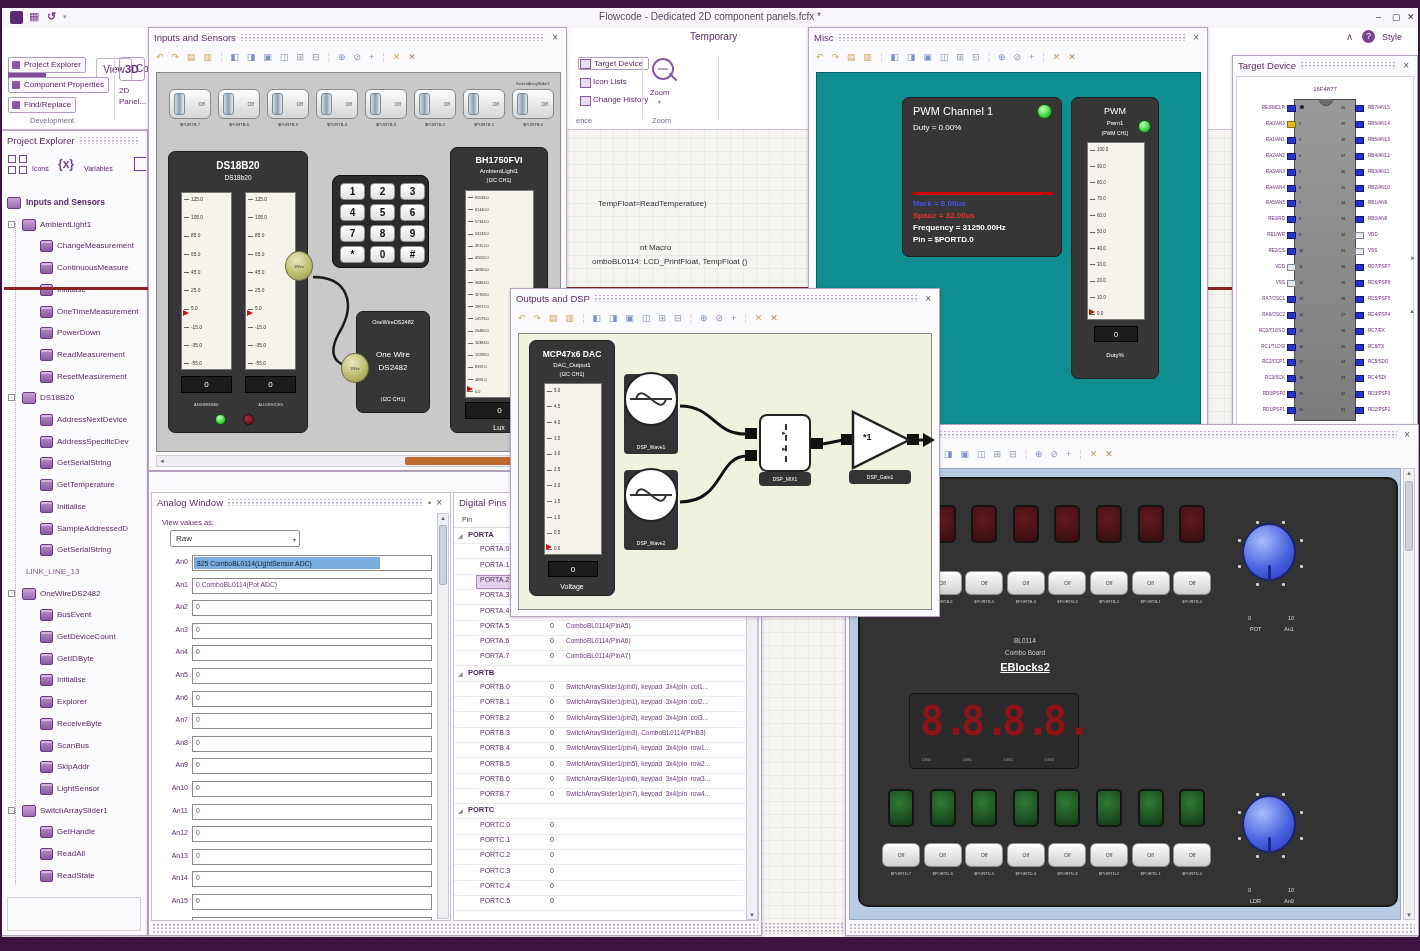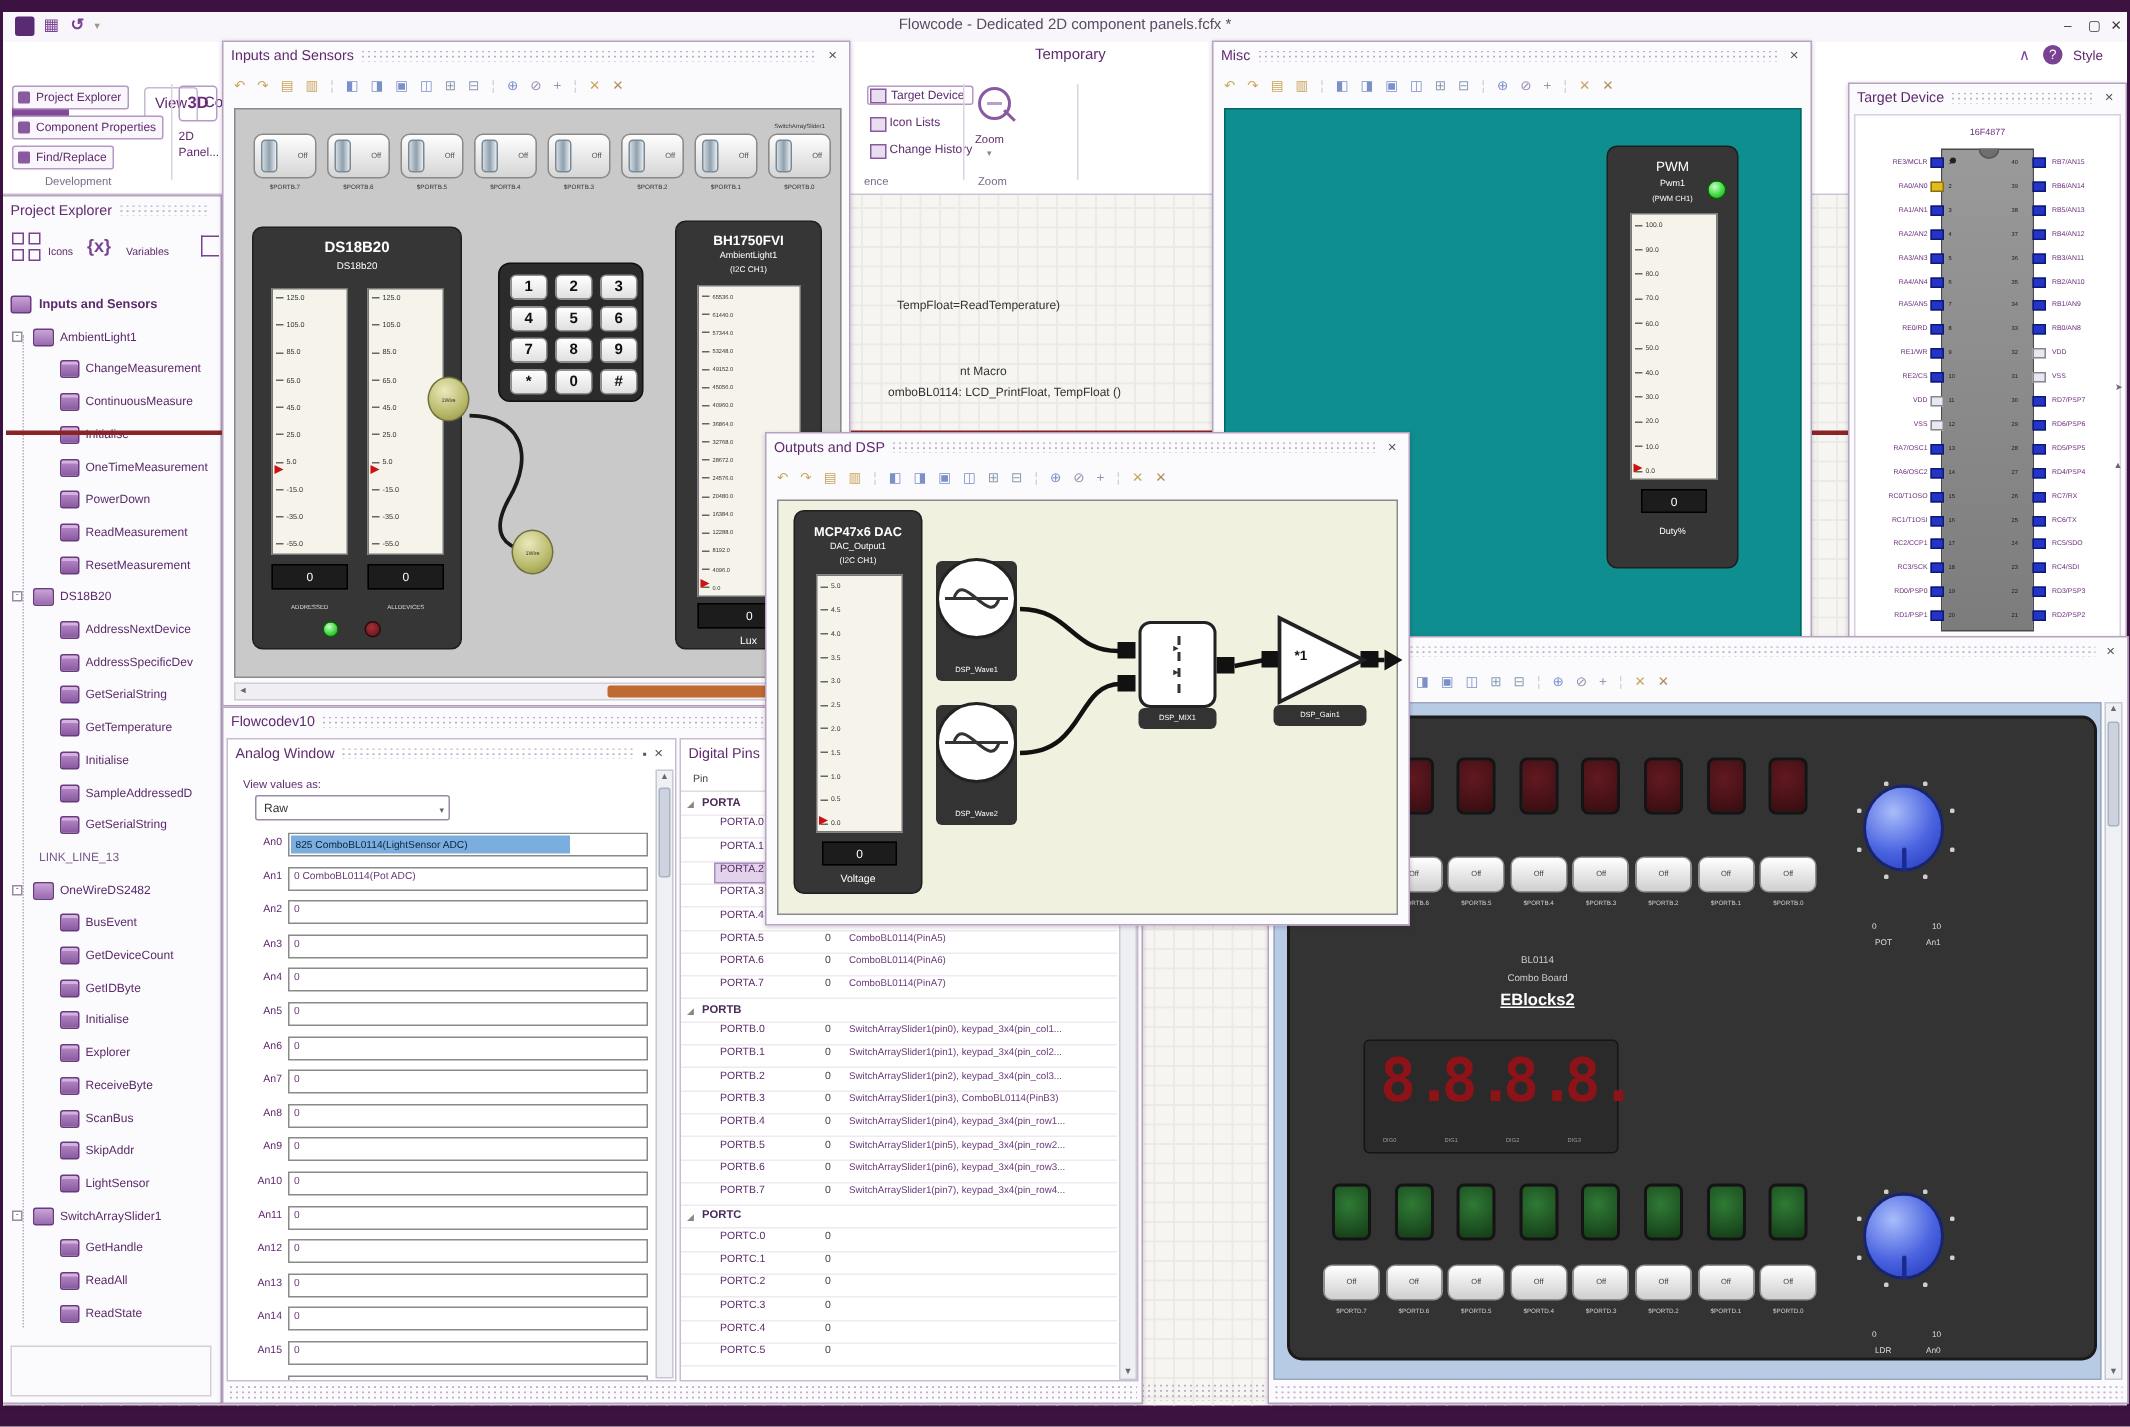--- a/index.html
+++ b/index.html
@@ -248,20 +248,30 @@
         <span style="color: rgb(138, 154, 176);">⊟</span>
         <span style="color: rgb(204, 204, 204);">¦</span>
         <span style="color: rgb(123, 143, 201);">⊕</span>
         <span style="color: rgb(154, 138, 176);">⊘</span>
         <span style="color: rgb(138, 154, 176);">+</span>
         <span style="color: rgb(204, 204, 204);">¦</span>
         <span style="color: rgb(201, 164, 90);">✕</span>
         <span style="color: rgb(176, 138, 90);">✕</span>
       </div>
     <div class="canvas" style="left:7px;top:44px;right:6px;bottom:5px;background:#0e8e8e;border-color:#066;">
+      <div class="comp" style="left:85px;top:24px;width:160px;height:160px;">
+        <span style="position:absolute;left:10px;top:7px;font-size:11px;">PWM Channel 1</span>
+        <span class="ledon" style="left:134px;top:6px;width:15px;height:15px;"></span>
+        <span style="position:absolute;left:10px;top:25px;font-size:8px;">Duty = 0.00%</span>
+        <span style="position:absolute;left:10px;top:94px;width:140px;height:3px;background:#cc0000;"></span>
+        <span style="position:absolute;left:10px;top:101px;font-size:8px;font-weight:bold;color:#4a52e8;">Mark = 0.00us</span>
+        <span style="position:absolute;left:10px;top:113px;font-size:8px;font-weight:bold;color:#e83030;">Space = 32.00us</span>
+        <span style="position:absolute;left:10px;top:125px;font-size:8px;font-weight:bold;">Frequency = 31250.00Hz</span>
+        <span style="position:absolute;left:10px;top:137px;font-size:8px;font-weight:bold;">Pin = $PORTD.0</span>
+      </div>
       <div class="comp" style="left:254px;top:24px;width:88px;height:282px;">
         <span class="ct" style="top:8px;font-size:9px;">PWM</span>
         <span class="ct" style="top:22px;font-size:6px;">Pwm1</span>
         <span class="ct" style="top:32px;font-size:5px;">(PWM CH1)</span>
         <span class="ledon" style="left:66px;top:22px;width:13px;height:13px;"></span>
         <div class="scale" id="pwm-scale" style="left:15px;top:44px;width:58px;height:178px;">
             <div class="tick" style="top:4.1875px;font-size:4.5px;">100.0</div>
             <div class="tick" style="top:20.5875px;font-size:4.5px;">90.0</div>
             <div class="tick" style="top:36.9875px;font-size:4.5px;">80.0</div>
             <div class="tick" style="top:53.3875px;font-size:4.5px;">70.0</div>
@@ -540,20 +550,26 @@
             <div class="key" style="left:67px;top:28px;">6</div>
             <div class="key" style="left:7px;top:49px;">7</div>
             <div class="key" style="left:37px;top:49px;">8</div>
             <div class="key" style="left:67px;top:49px;">9</div>
             <div class="key" style="left:7px;top:70px;">*</div>
             <div class="key" style="left:37px;top:70px;">0</div>
             <div class="key" style="left:67px;top:70px;">#</div>
           </div>
       </div>
 
+      <div class="comp" style="left:199px;top:238px;width:74px;height:102px;">
+        <span class="ct" style="top:7px;font-size:5.5px;">OneWireDS2482</span>
+        <span class="ct" style="top:38px;font-size:8px;">One Wire</span>
+        <span class="ct" style="top:51px;font-size:8px;">DS2482</span>
+        <span class="ct" style="top:84px;font-size:5.5px;">(I2C CH1)</span>
+      </div>
 
       <svg style="position:absolute;left:130px;top:190px;width:130px;height:130px;">
         <path d="M 26,14 C 60,14 70,40 52,70 C 40,92 48,104 70,104" stroke="#1a1a1a" stroke-width="2.5" fill="none"></path>
       </svg>
       <div class="ball" style="left:128px;top:178px;">1Wire</div>
       <div class="ball" style="left:184px;top:280px;">1Wire</div>
 
       <div class="comp" style="left:293px;top:74px;width:98px;height:286px;">
         <span class="ct" style="top:7px;font-size:9px;font-weight:bold;">BH1750FVI</span>
         <span class="ct" style="top:20px;font-size:6px;">AmbientLight1</span>
@@ -727,24 +743,20 @@
     </div>
     <div class="scroll" style="right:3px;top:43px;width:12px;bottom:15px;">
       <span class="arr" style="left:2px;top:1px;">▲</span>
         <span class="arr" style="left:2px;bottom:1px;">▼</span>
       <span class="thumb" style="left:1px;top:12px;width:8px;height:70px;"></span>
     </div>
     <div class="dotsfill" style="position:absolute;left:3px;bottom:2px;right:3px;height:10px;"></div>
   </div>
 
   <div class="w" style="left:148px;top:471px;width:614px;height:465px;z-index:13;">
-    <div class="tb">
-        <span class="t">Flowcodev10</span>
-        <span class="dots"></span>
-      </div>
 
     <div style="position:absolute;left:2px;top:20px;width:300px;bottom:14px;background:#fff;border:1px solid #c9bcd2;">
       <div class="tb">
           <span class="t">Analog Window</span>
           <span class="dots"></span>
           <span class="mm">▪</span>
           <span class="xx">×</span>
         </div>
       <span style="position:absolute;left:10px;top:25px;font-size:7.5px;color:#5f2a6e;">View values as:</span>
       <div style="position:absolute;left:18px;top:37px;width:130px;height:17px;background:#fff;border:1px solid #9a8aa6;border-radius:2px;">

